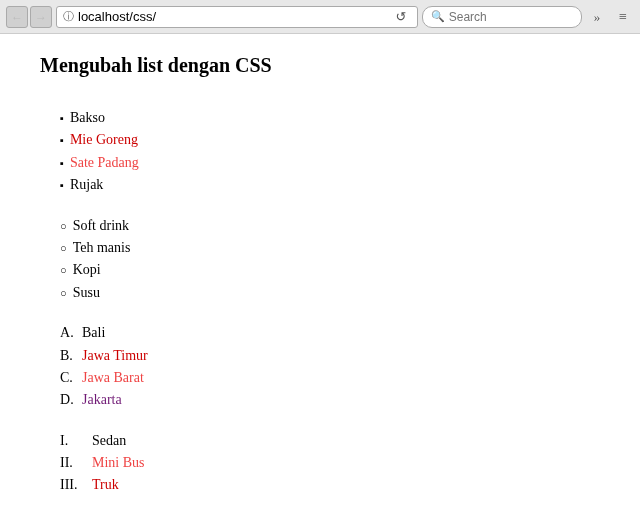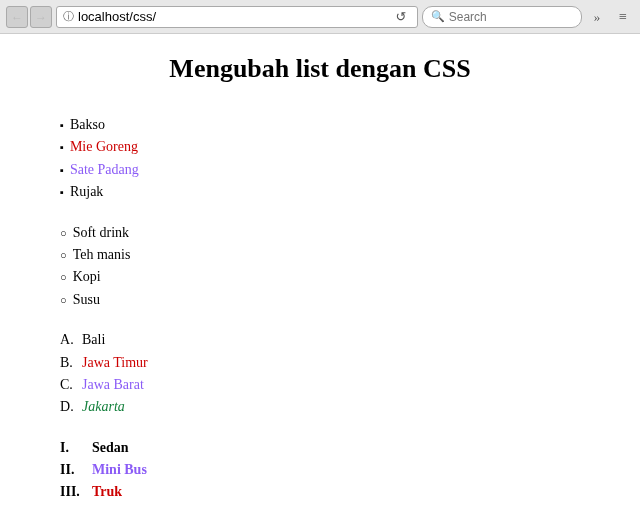--- a/index.html
+++ b/index.html
@@ -136,24 +136,24 @@
     }
 
     
     .page-content {
       padding: 20px 40px;
       background: #fff;
       min-height: calc(519px - 34px);
     }
 
     h1 {
-      text-align: center;
+      text-align: left;
       font-family: Times New Roman, serif;
       font-weight: bold;
-      font-size: 26px;
+      font-size: 20px;
       margin-bottom: 30px;
     }
 
     
     .list-section {
       margin-bottom: 18px;
     }
 
     
     .square-list {
@@ -228,34 +228,33 @@
       margin-bottom: 0;
       counter-reset: roman-counter;
     }
 
     .roman-list li {
       display: flex;
       align-items: flex-end;
       gap: 4px;
       line-height: 1.6;
       counter-increment: roman-counter;
-      font-weight: bold;
     }
 
     .roman-list li::before {
       content: counter(roman-counter, upper-roman) '.';
       font-size: 14px;
       flex-shrink: 0;
       min-width: 28px;
     }
 
     
     .color-red { color: #cc0000; }
-    .color-blue { color: #8b5cf6; }
-    .color-green { color: #15803d; font-style: italic; }
+    .color-blue { color: #ef4444; }
+    .color-green { color: #701a75; }
     .color-teal { color: #008080; }
     .color-black { color: #000; }
 
   </style>
 </head>
 <body>
 
 <div class="browser-chrome">
   <div class="nav-buttons">
     <div class="nav-btn disabled">

